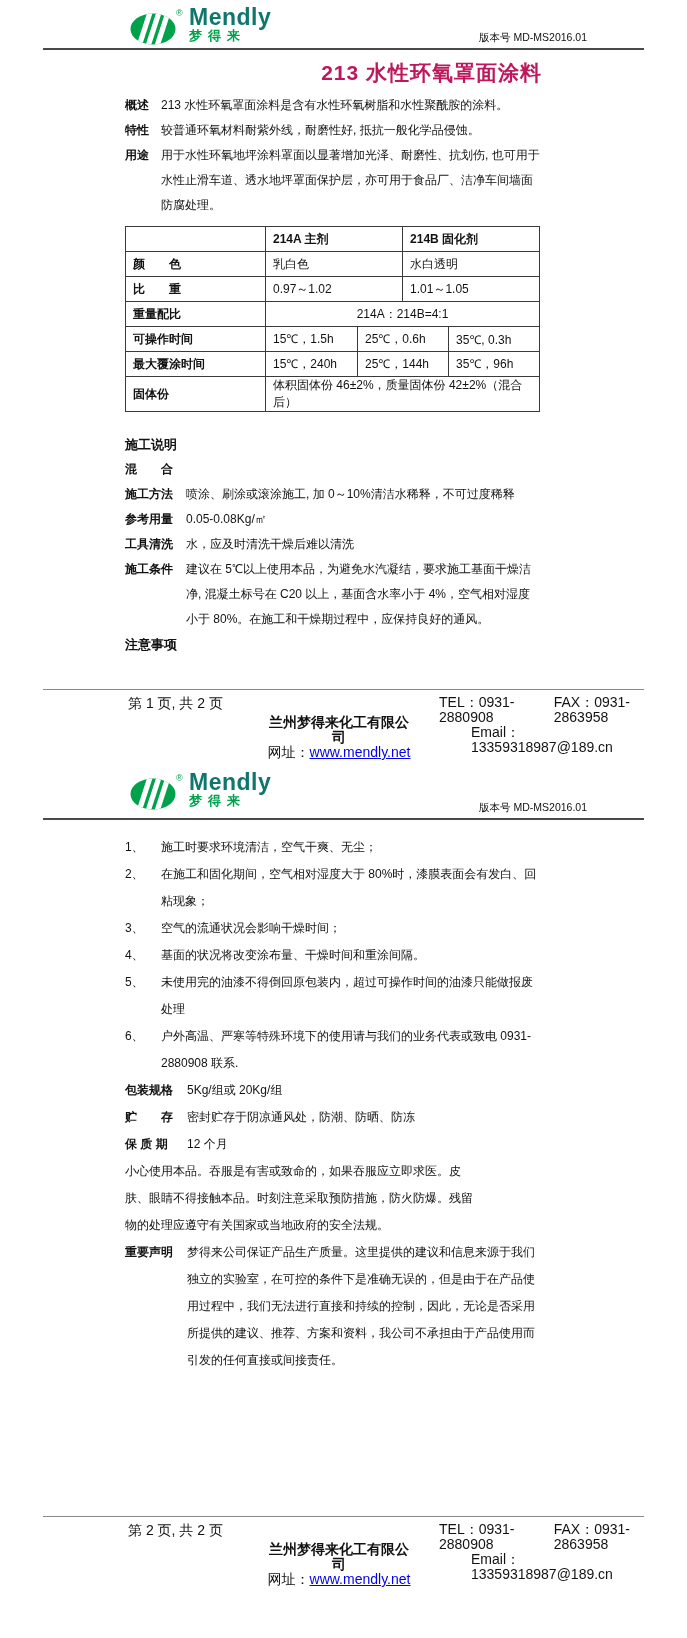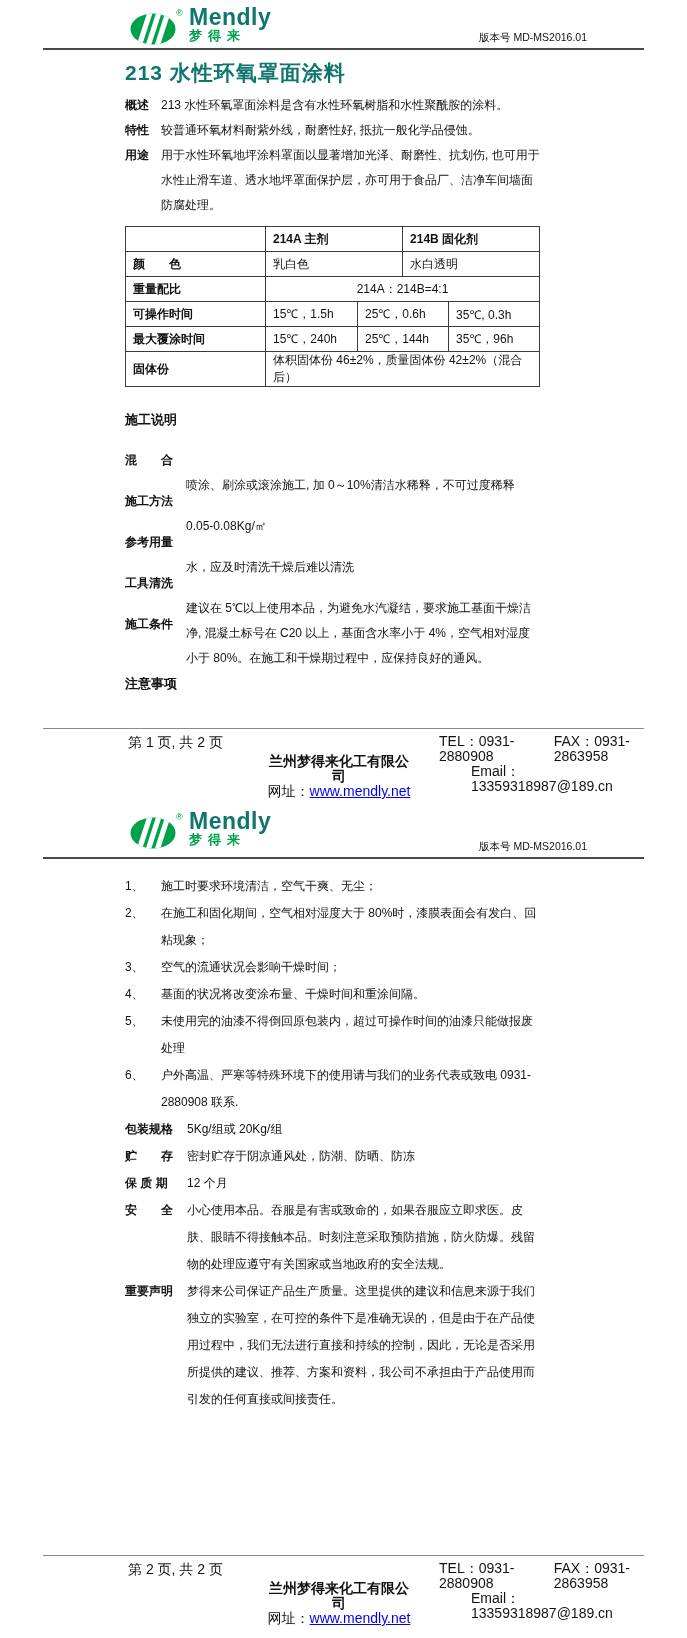--- a/index.html
+++ b/index.html
@@ -21,39 +21,39 @@
   .logo-text { margin-left:5px; display:flex; flex-direction:column; }
   .logo-en { font-size:23px; font-weight:bold; color:#0f766e; line-height:21px; letter-spacing:0.5px; }
   .logo-cn { font-size:13px; font-weight:bold; color:#00A14B; letter-spacing:6px; line-height:15px; }
   .version { position:absolute; right:100px; bottom:3px; font-size:10.5px; color:#111; }
 
   .rule-dark { border:none; border-top:2px solid #4a4a4a; margin:0 43px; }
   .rule-grey { border:none; border-top:1.5px solid #8a8a8a; margin:0 43px; }
 
   
   .content { padding:0 145px 0 125px; font-size:12px; }
-  .title { font-size:21px; font-weight:bold; letter-spacing:1px; line-height:28px; margin:9px 0 6px 0; color:#0f766e; }
+  .title { font-size:21px; font-weight:bold; letter-spacing:1px; line-height:28px; margin:9px 0 6px 0; color:#be185d;text-align:right; }
 
   .sec { display:flex; line-height:25px; }
   .sec .lbl { flex:0 0 36px; font-weight:bold; white-space:pre; }
   .sec .txt { flex:1; max-width:380px; }
 
   .h2 { font-size:13px; font-weight:bold; line-height:25px; }
   .h2-construction { margin-top:20px; }
 
   
   table.tech { border-collapse:collapse; table-layout:fixed; width:414px; margin-top:8px; }
   table.tech td { border:1px solid #3a3a3a; height:25px; padding:0 7px; font-size:12px; vertical-align:middle; }
   td.lblc { font-weight:bold; white-space:pre; }
   td.hc { font-weight:bold; }
   td.center { text-align:center; }
 
   
   .crow { display:flex; line-height:25px; }
-  .crow .lbl { flex:0 0 61px; font-weight:bold; white-space:pre;margin-top:16px; }
+  .crow .lbl { flex:0 0 61px; font-weight:bold; white-space:pre; }
   .crow .txt { flex:1; max-width:356px; }
 
   
   .sp-foot1 { height:32px; }
   .footer { display:flex; padding:5px 40px 0 128px; font-size:14px; line-height:15px; }
   .f-page { flex:0 0 135px; padding-top:1px; }
   .f-mid { flex:0 0 152px; text-align:center;margin-top:20px; }
   .f-company { font-weight:bold; }
   .f-right { flex:1; padding-left:24px; }
   .f-telfax { display:flex; gap:22px; }
@@ -134,20 +134,25 @@
       <tbody>
           <tr>
         <td class="lblc"></td>
         <td class="hc" colspan="3">214A 主剂</td>
         <td class="hc" colspan="3">214B 固化剂</td>
       </tr>
       <tr>
         <td class="lblc">颜　　色</td>
         <td colspan="3">乳白色</td>
         <td colspan="3">水白透明</td>
+      </tr>
+      <tr>
+        <td class="lblc">比　　重</td>
+        <td colspan="3">0.97～1.02</td>
+        <td colspan="3">1.01～1.05</td>
       </tr>
       <tr>
         <td class="lblc">重量配比</td>
         <td colspan="6" class="center">214A：214B=4:1</td>
       </tr>
       <tr>
         <td class="lblc">可操作时间</td>
         <td colspan="2">15℃，1.5h</td>
         <td colspan="2">25℃，0.6h</td>
         <td colspan="2">35℃, 0.3h</td>
@@ -271,21 +276,20 @@
     </div>
     <div class="irow">
       <span class="lbl">贮　　存</span>
       <span class="txt">密封贮存于阴凉通风处，防潮、防晒、防冻</span>
     </div>
     <div class="irow">
       <span class="lbl">保 质 期</span>
       <span class="txt">12 个月</span>
     </div>
     <div class="irow">
-      <span class="lbl">安　　全</span>
       <span class="txt">小心使用本品。吞服是有害或致命的，如果吞服应立即求医。皮肤、眼睛不得接触本品。时刻注意采取预防措施，防火防爆。残留物的处理应遵守有关国家或当地政府的安全法规。</span>
     </div>
     <div class="irow">
       <span class="lbl">重要声明</span>
       <span class="txt">梦得来公司保证产品生产质量。这里提供的建议和信息来源于我们独立的实验室，在可控的条件下是准确无误的，但是由于在产品使用过程中，我们无法进行直接和持续的控制，因此，无论是否采用所提供的建议、推荐、方案和资料，我公司不承担由于产品使用而引发的任何直接或间接责任。</span>
     </div>
   </div>
 
   <div class="sp-foot2"></div>
   <hr class="rule-grey">

